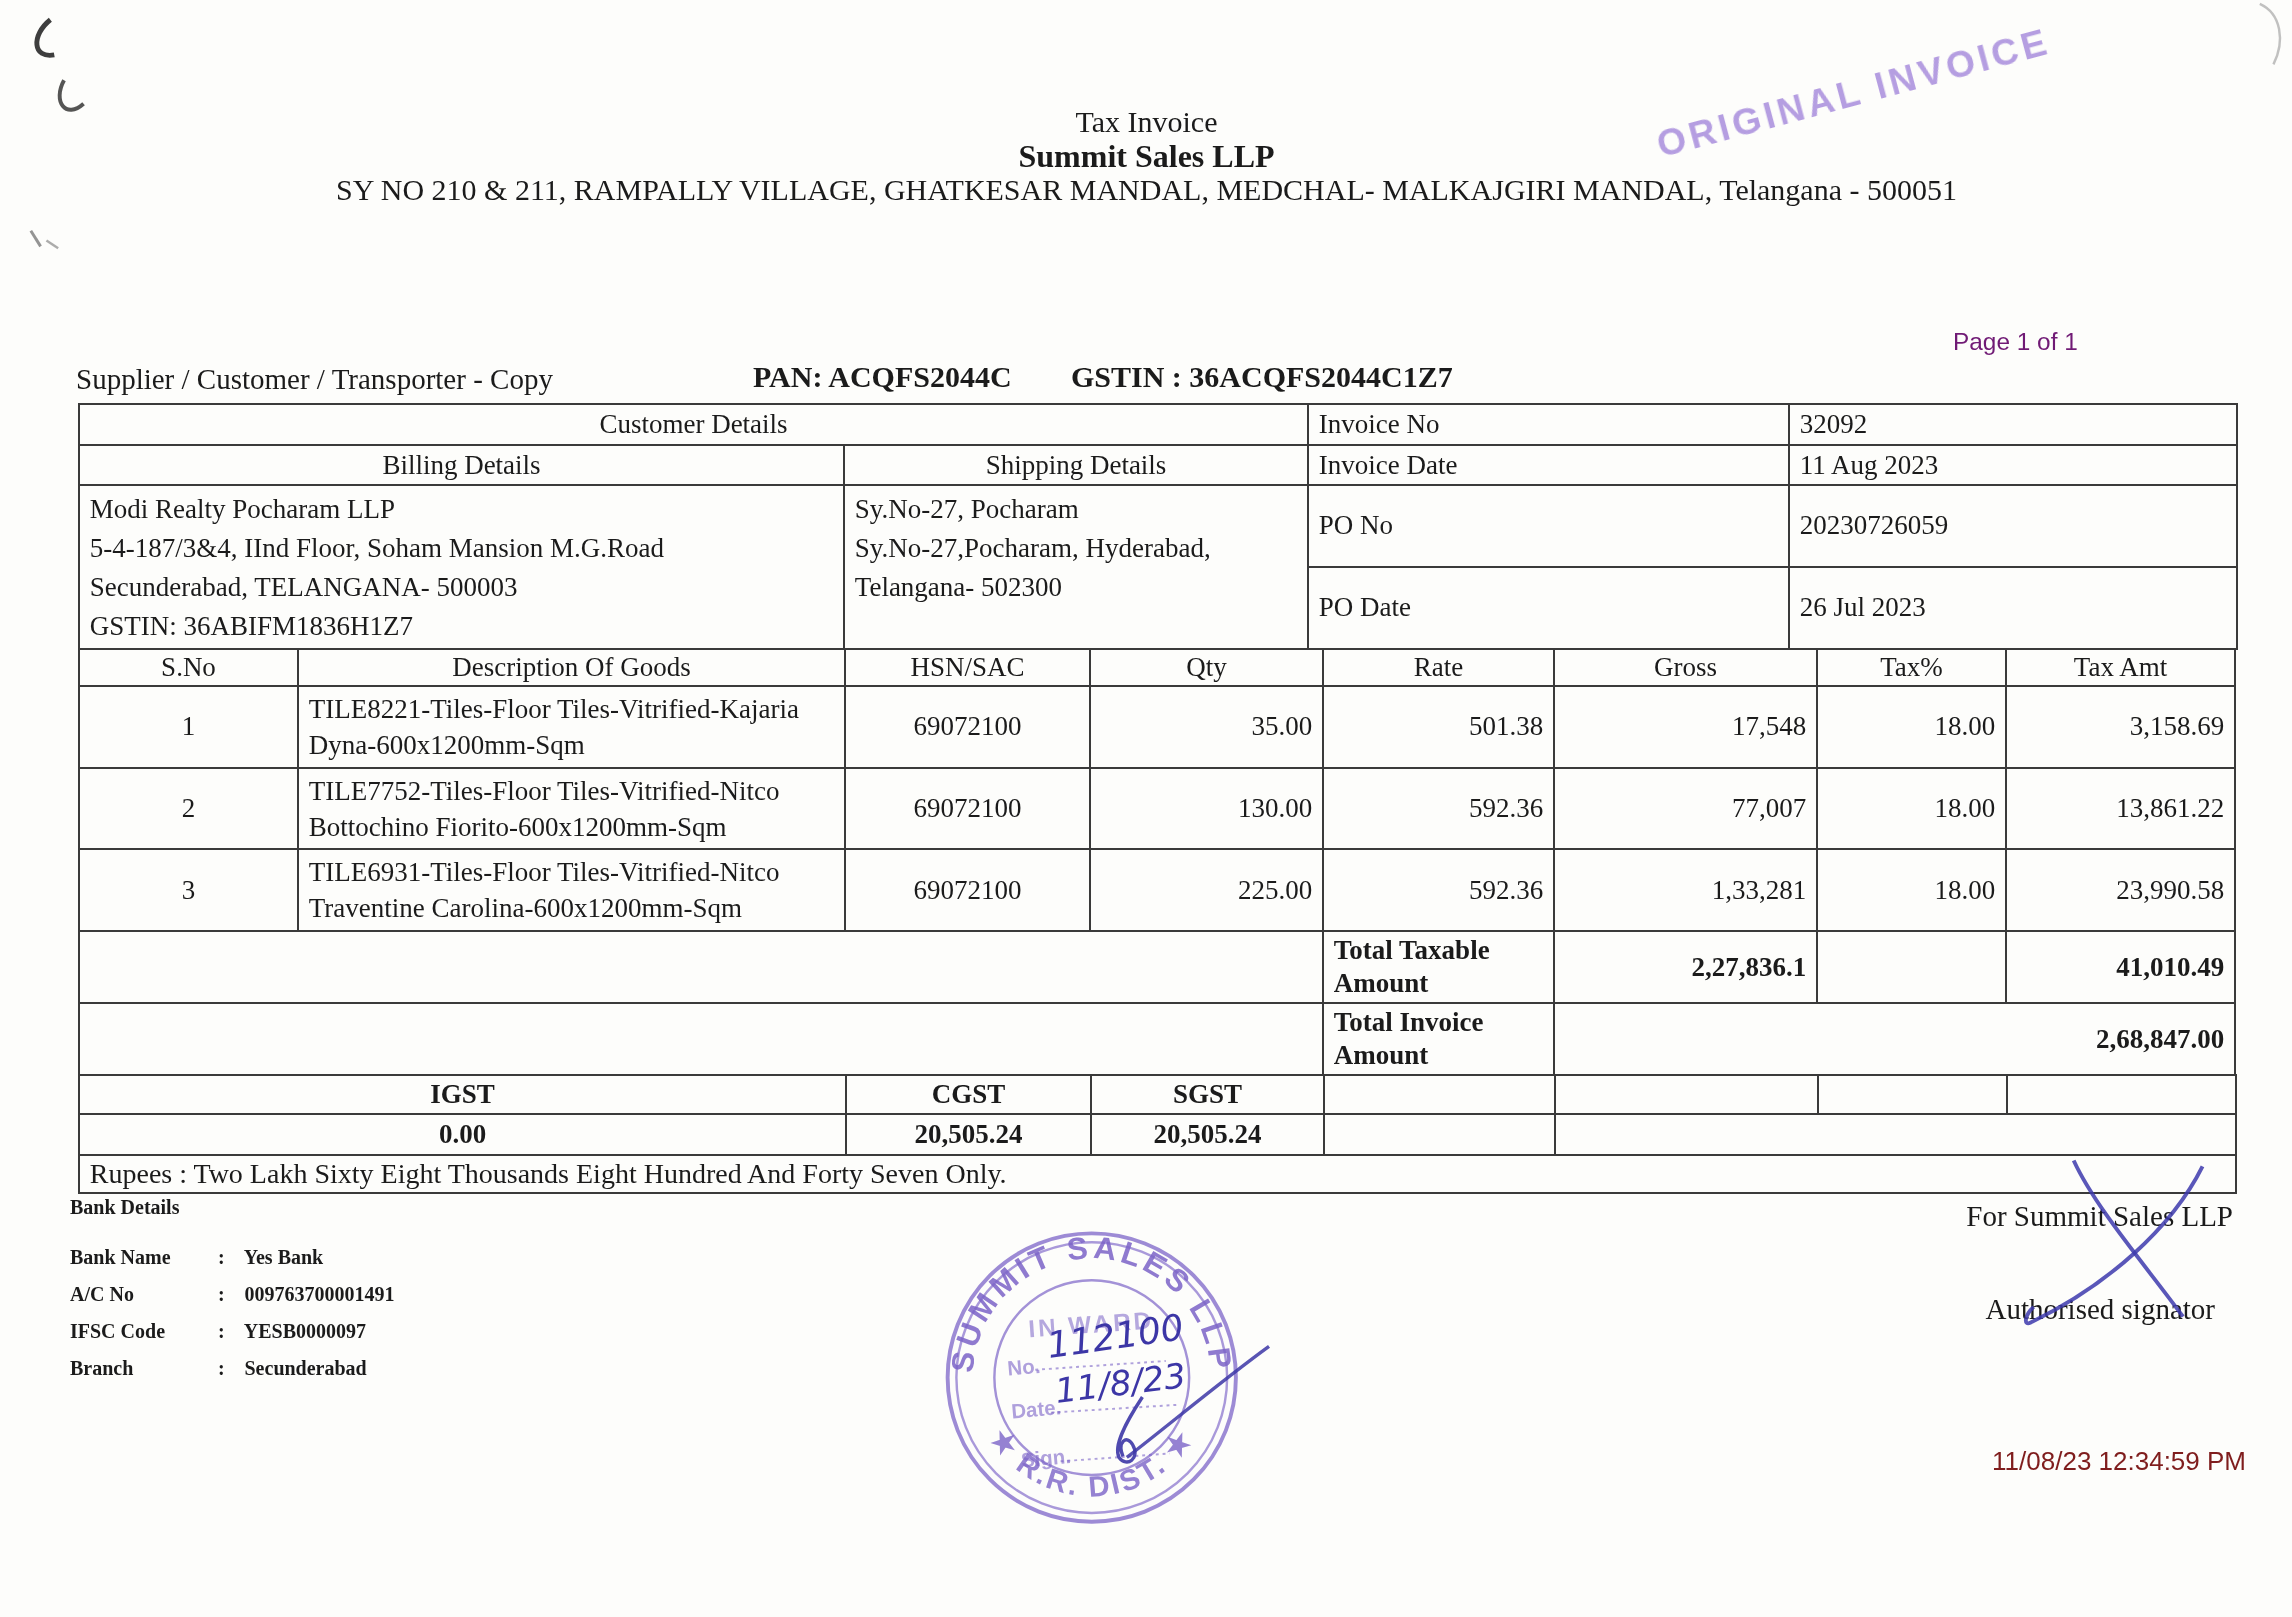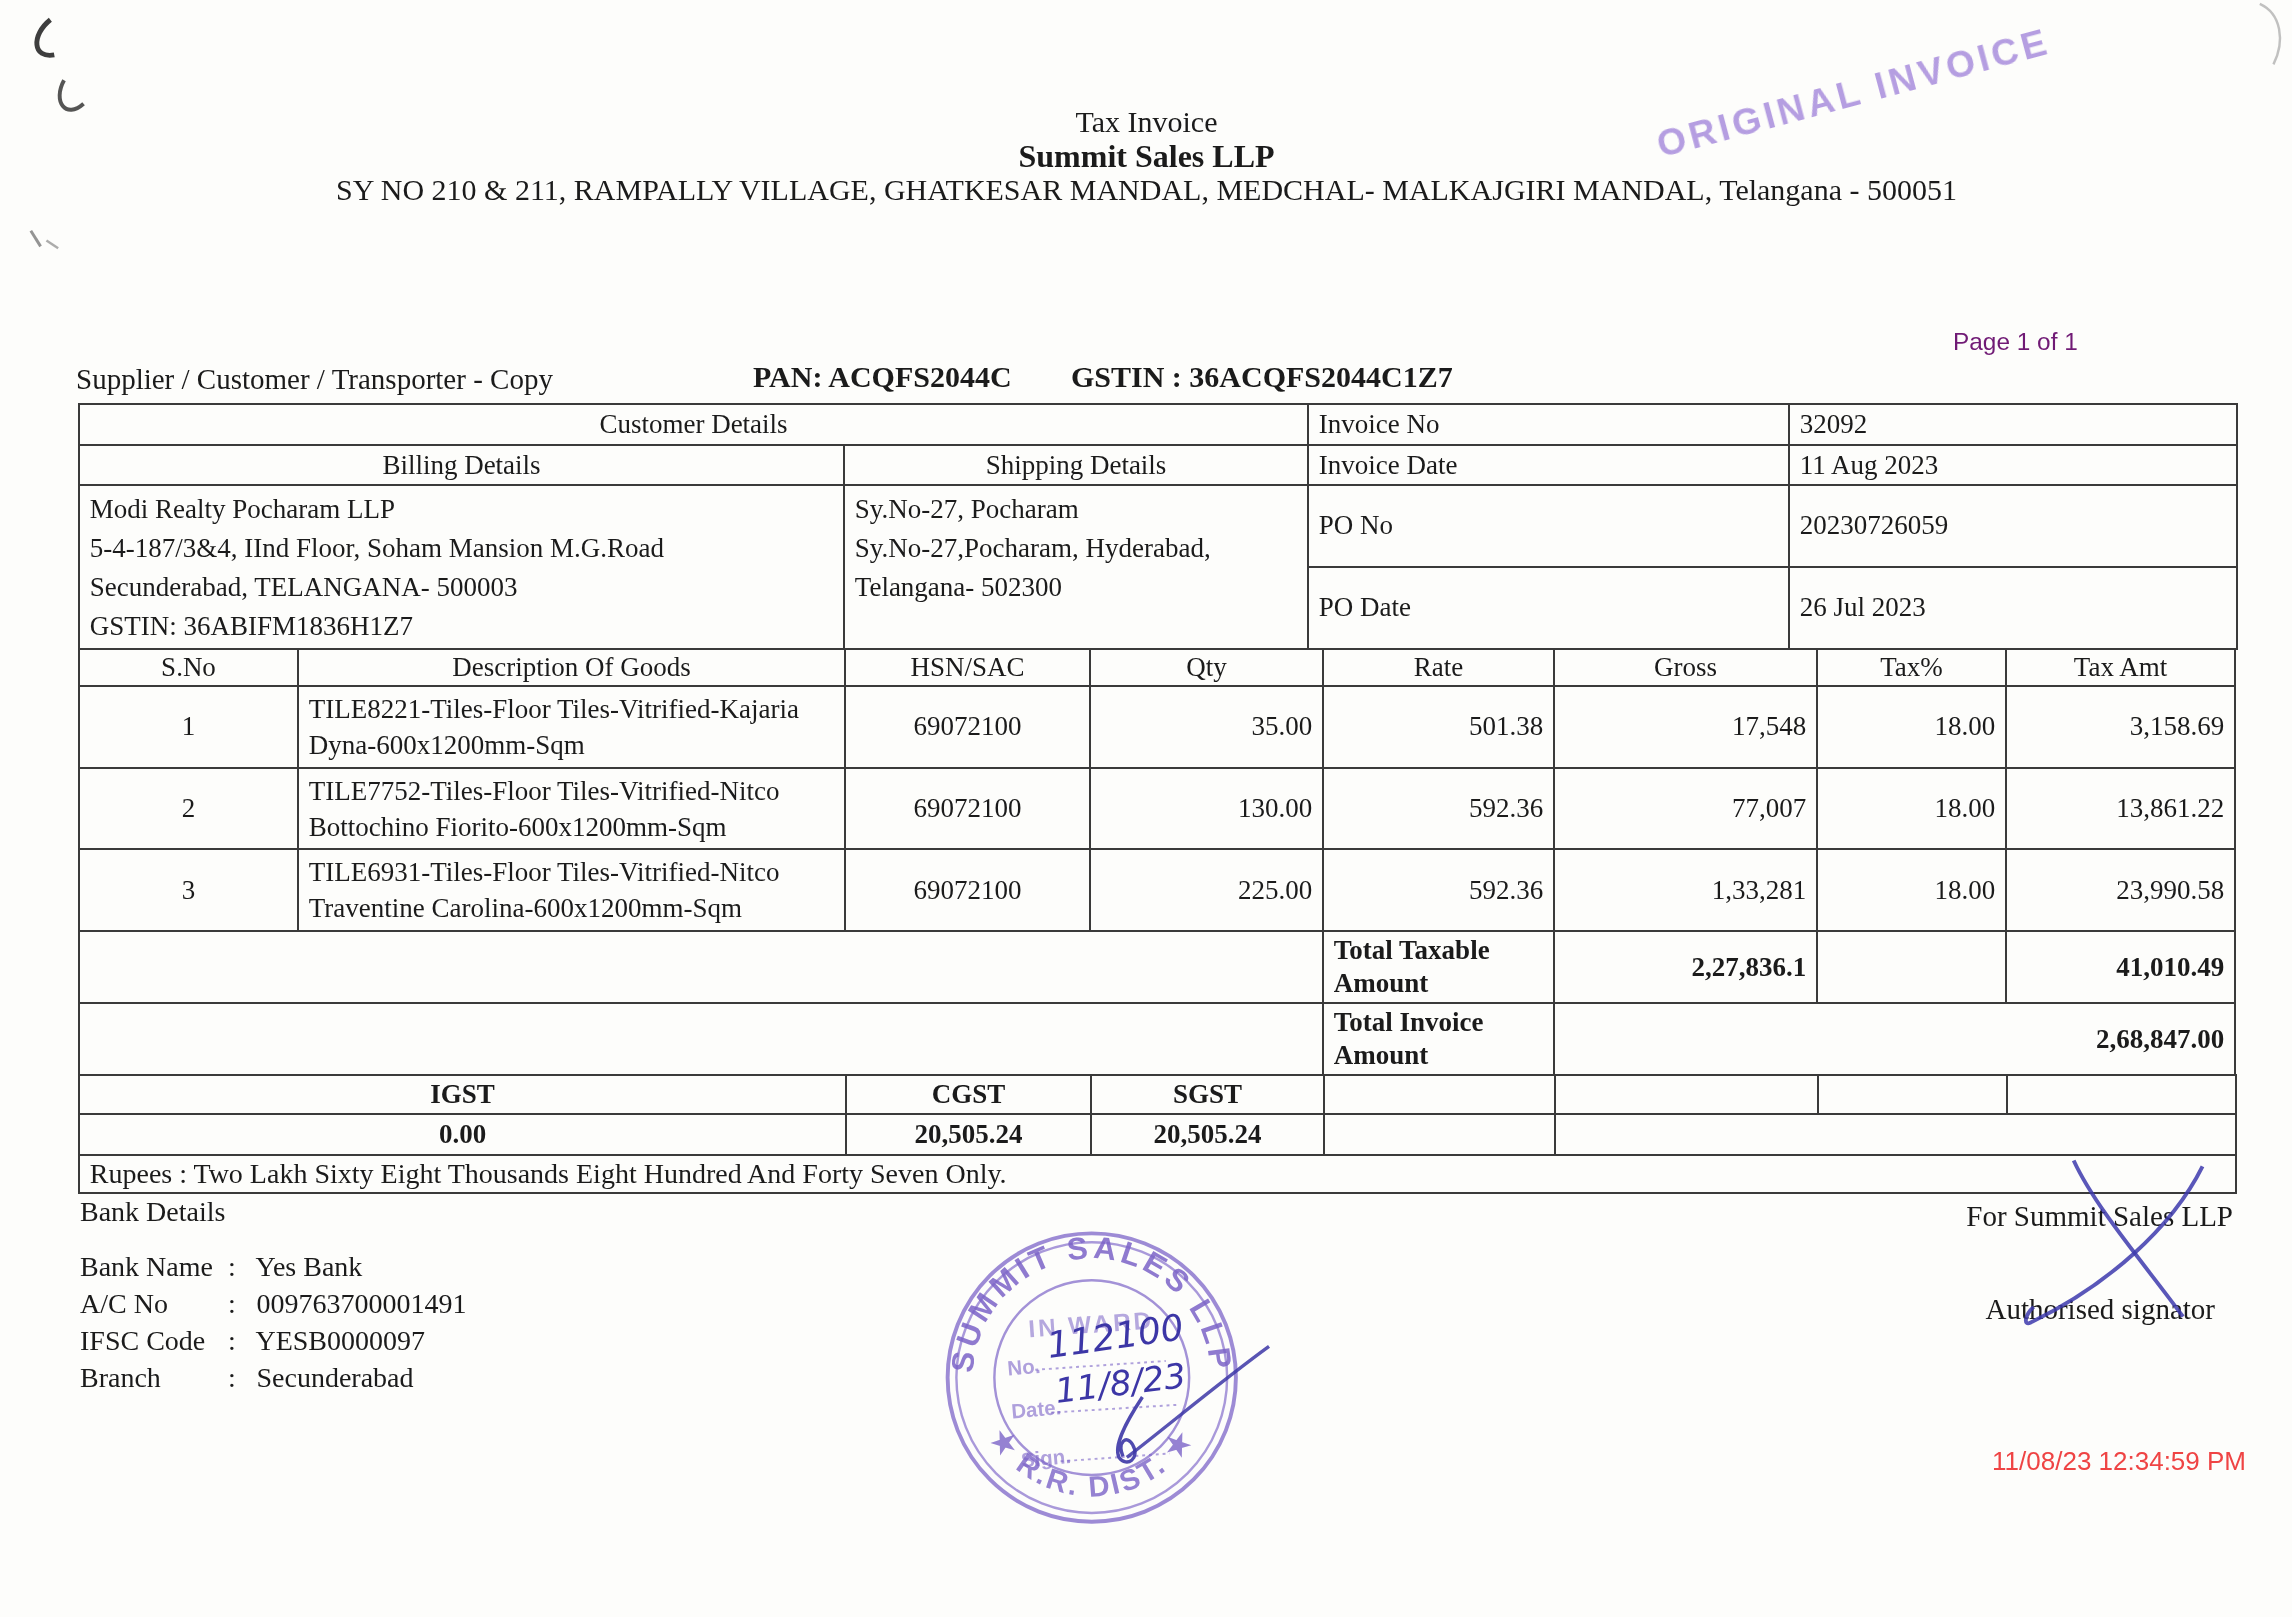--- a/index.html
+++ b/index.html
@@ -32,31 +32,31 @@
   .inv-wrap table{border-collapse:collapse;table-layout:fixed;width:2157px;font-size:27px;}
   .inv-wrap table + table{margin-top:-2px;}
   .inv-wrap td{border:2px solid #3a3a3a;padding:2px 9.8px;overflow:hidden;vertical-align:middle;}
   td.c{text-align:center;}
   td.r{text-align:right;}
   .b{font-weight:bold;}
   td.top{vertical-align:top;padding-top:3.9px;line-height:39px;}
   td.desc{line-height:36px;padding-top:3.9px;padding-bottom:3.9px;}
   td.lbl2{line-height:33px;}
 
-  .bank{position:absolute;left:80px;top:1196px;font-size:28px;}
+  .bank{position:absolute;left:70px;top:1196px;font-size:20px;font-weight:bold;}
   .bank-title{margin-bottom:19.5px;}
   .bank-row{line-height:37px;}
   .bank-row .bl{display:inline-block;width:148px;}
   .bank-row .colon{display:inline-block;width:21.5px;}
 
   .for-company{position:absolute;top:1200px;right:60px;font-size:29px;}
   .authorised{position:absolute;top:1293px;right:78px;font-size:29px;}
   .timestamp{
     position:absolute;top:1446px;right:47px;
-    font-family:"Liberation Sans",sans-serif;font-size:26px;color:#ef4444;
+    font-family:"Liberation Sans",sans-serif;font-size:26px;color:#7f1d1d;
   }
   .sig-x{position:absolute;left:1980px;top:1139px;}
   .stamp{position:absolute;left:926px;top:1212px;}
   .stamp-sans{font-family:"Liberation Sans",sans-serif;}
   .hand{font-family:"DejaVu Sans",sans-serif;font-style:italic;}
   .artifact{position:absolute;}
 </style>
 </head>
 <body>
 

